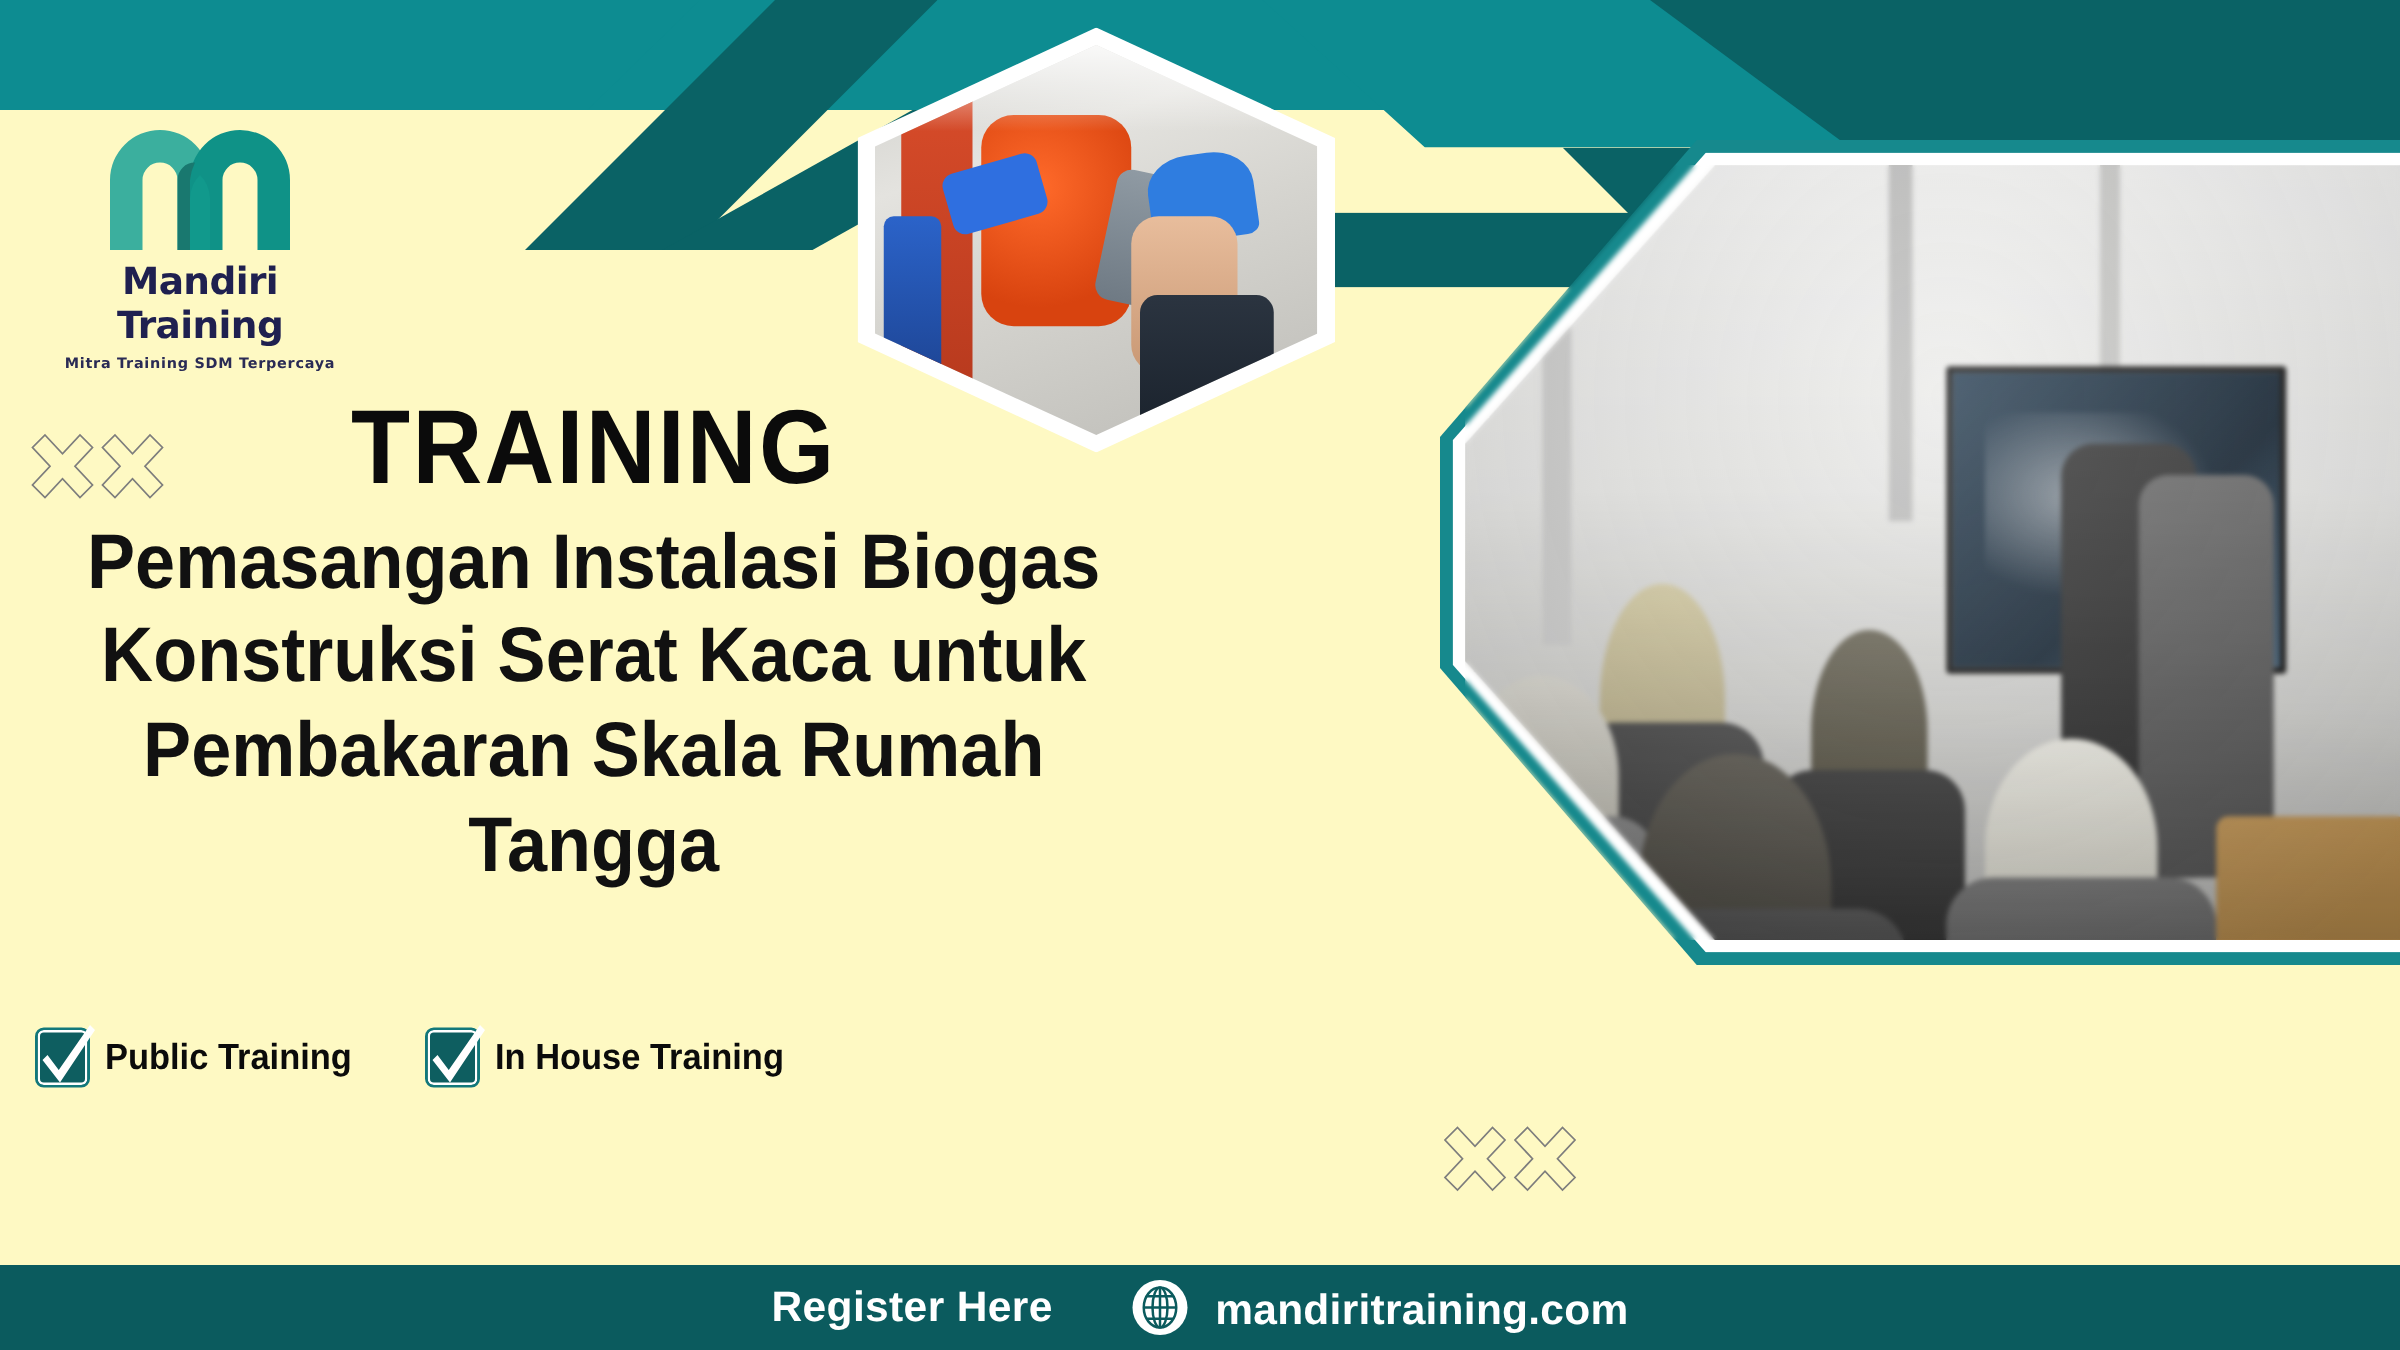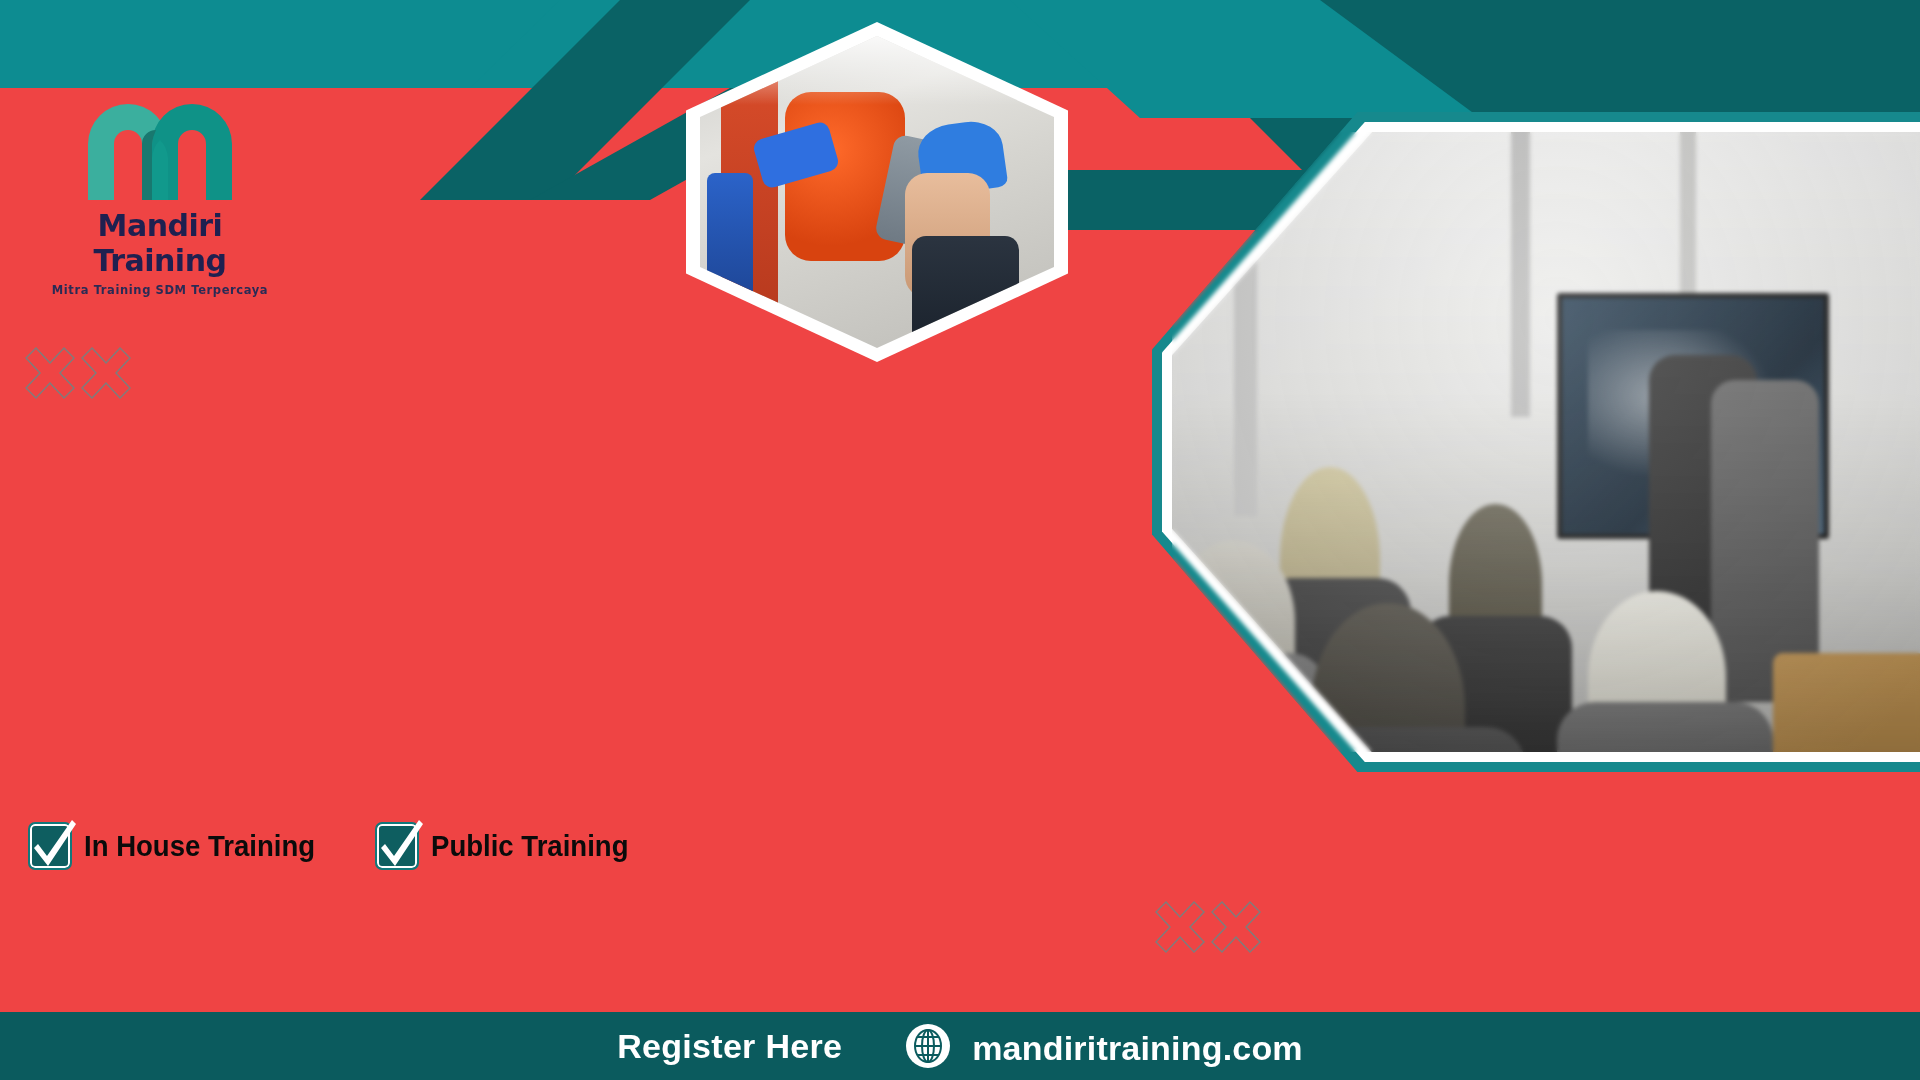--- a/index.html
+++ b/index.html
@@ -3,21 +3,21 @@
 <meta charset="utf-8">
 <style>
   html,body{margin:0;padding:0;}
   body{
     width:1920px;height:1080px;
     background:#ffffff;
     font-family:"Liberation Sans", sans-serif;
     overflow:hidden;
     position:relative;
   }
-  .poster{position:absolute;inset:0;background:#ef4444;overflow:hidden;text-decoration:underline;}
+  .poster{position:absolute;inset:0;background:#fef9c3;overflow:hidden;text-decoration:underline;}
 
   
   .band{position:absolute;}
   .band-light-top{
     top:0;left:0;width:1920px;height:88px;background:#0D8C91;
   }
   .band-left-block{
     top:0;left:0;width:560px;height:88px;background:#0D8C91;
     clip-path:polygon(0 0,560px 0,470px 88px,0 88px);
   }
@@ -252,39 +252,48 @@
                background:linear-gradient(180deg,#6b6b6b,#3f3f3f);border-radius:38px 38px 0 0;"></div>
           <div style="position:absolute;left:78%;top:84%;width:20%;height:30%;
                background:linear-gradient(180deg,#b98f52,#8a6836);border-radius:10px;"></div>
           <div style="position:absolute;inset:0;backdrop-filter:blur(2px);
                background:radial-gradient(ellipse at 50% 30%,rgba(255,255,255,.18),rgba(0,0,0,.10) 90%);"></div>
         </div>
       </div>
     </div>
   </div>
 
+  <div class="headline">
+    <div class="h-training">TRAINING</div>
+    <div class="h-sub">
+      <div>Pemasangan Instalasi Biogas</div>
+      <div>Konstruksi Serat Kaca untuk</div>
+      <div>Pembakaran Skala Rumah</div>
+      <div>Tangga</div>
+    </div>
+  </div>
 
   <div class="chk-row">
 
     <div class="chk-item">
       <div class="chk-box">
         <svg width="50" height="54" viewBox="0 0 50 54">
           <path d="M10 26 L19 38 L44 2 L48 6 L20 48 L6 30 Z" fill="#ffffff"></path>
         </svg>
       </div>
-      <div class="chk-label">In House Training</div>
+      <div class="chk-label">Public Training</div>
     </div>
 
     <div class="chk-item">
       <div class="chk-box">
         <svg width="50" height="54" viewBox="0 0 50 54">
           <path d="M10 26 L19 38 L44 2 L48 6 L20 48 L6 30 Z" fill="#ffffff"></path>
         </svg>
       </div>
-      <div class="chk-label">Public Training</div>
+      <div class="chk-label">In House Training</div>
     </div>
 
 
   </div>
 
   <div class="footer">
     <div class="footer-reg">Register Here</div>
     <div class="footer-site">
       <div class="globe">
         <svg width="44" height="44" viewBox="0 0 44 44">

